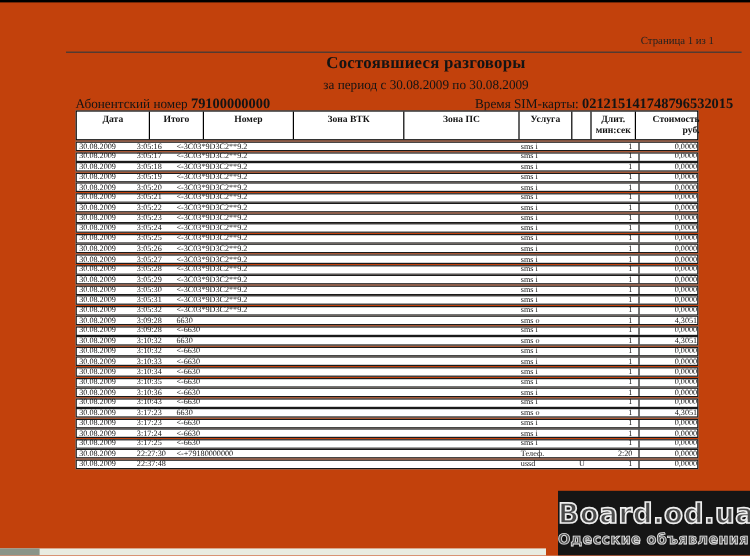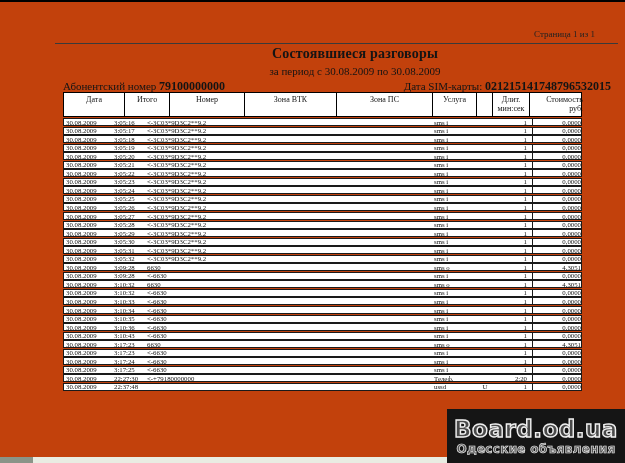--- a/index.html
+++ b/index.html
@@ -17,21 +17,21 @@
   .acct-left,.acct-right{white-space:nowrap;}
   .bold-num{font-weight:bold;font-size:12px;}
   
   .thead{
     position:absolute;left:63px;top:92px;width:519px;height:25px;box-sizing:border-box;
     display:grid;grid-template-columns:61px 45px 75px 92px 96px 44px 16px 37px 53px;
     border:1.5px solid #000;background:#fff;
   }
   .th{
     box-sizing:border-box;border-right:1px solid #000;
-    font-size:8px;font-weight:normal;text-align:center;line-height:9px;
+    font-size:8px;font-weight:bold;text-align:center;line-height:9px;
     padding-top:2px;white-space:pre-line;overflow:hidden;
   }
   .th:last-child{border-right:none;text-align:right;}
   
   .tbody{position:absolute;left:63px;top:118px;width:519px;}
   .trow{
     box-sizing:border-box;height:8px;margin-bottom:0.55px;border:1px solid #1a1a1a;background:#fff;
     display:grid;grid-template-columns:50px 30px 289px 44px 16px 39px 51px;
     align-items:center;font-size:6.8px;line-height:7px;white-space:nowrap;
   }
@@ -43,22 +43,22 @@
   .c-flag{text-align:center;}
   .c-dur{text-align:right;padding-right:5px;}
   .c-cost{text-align:right;padding-right:2px;border-left:1px solid #1a1a1a;height:100%;display:flex;align-items:center;justify-content:flex-end;}
   
   .total-line{position:absolute;left:63px;top:393px;width:519px;display:flex;justify-content:space-between;font-size:11px;font-weight:bold;}
   
   .bstrip{position:absolute;bottom:0;left:0;height:6px;width:455px;background:#e9ece2;}
   .bstrip-corner{position:absolute;bottom:0;left:0;height:6px;width:33px;background:#8a9488;}
   
   .wm{
-    position:absolute;right:0;bottom:0;width:178px;height:54px;background:#151515;
-    display:flex;flex-direction:column;align-items:center;justify-content:center;
+    position:absolute;right:0;bottom:0;width:160px;height:54px;background:#151515;
+    display:flex;flex-direction:column;align-items:flex-start;justify-content:center;
     font-family:"DejaVu Sans","Liberation Sans",sans-serif;
   }
   .wm-title{
     font-size:23px;font-weight:bold;letter-spacing:.5px;line-height:24px;
     color:#4a4a4a;-webkit-text-stroke:1.4px #efefef;
   }
   .wm-sub{
     font-size:12px;font-weight:bold;letter-spacing:.3px;margin-top:1px;
     color:#555;-webkit-text-stroke:.7px #e6e6e6;
   }
@@ -76,21 +76,21 @@
     <div class="title">Состоявшиеся разговоры</div>
     <div class="subtitle">за период с 30.08.2009 по 30.08.2009</div>
   </div>
 
   <div class="acct-line">
     <span class="acct-left">
       <span>Абонентский номер</span>
       <span class="bold-num">79100000000</span>
     </span>
     <span class="acct-right">
-      <span>Дата SIM-карты:</span>
+      <span>Время SIM-карты:</span>
       <span class="bold-num">021215141748796532015</span>
     </span>
   </div>
 
   <div class="thead">
     <div class="th">Дата</div>
     <div class="th">Итого</div>
     <div class="th">Номер</div>
     <div class="th">Зона ВТК</div>
     <div class="th">Зона ПС</div>

